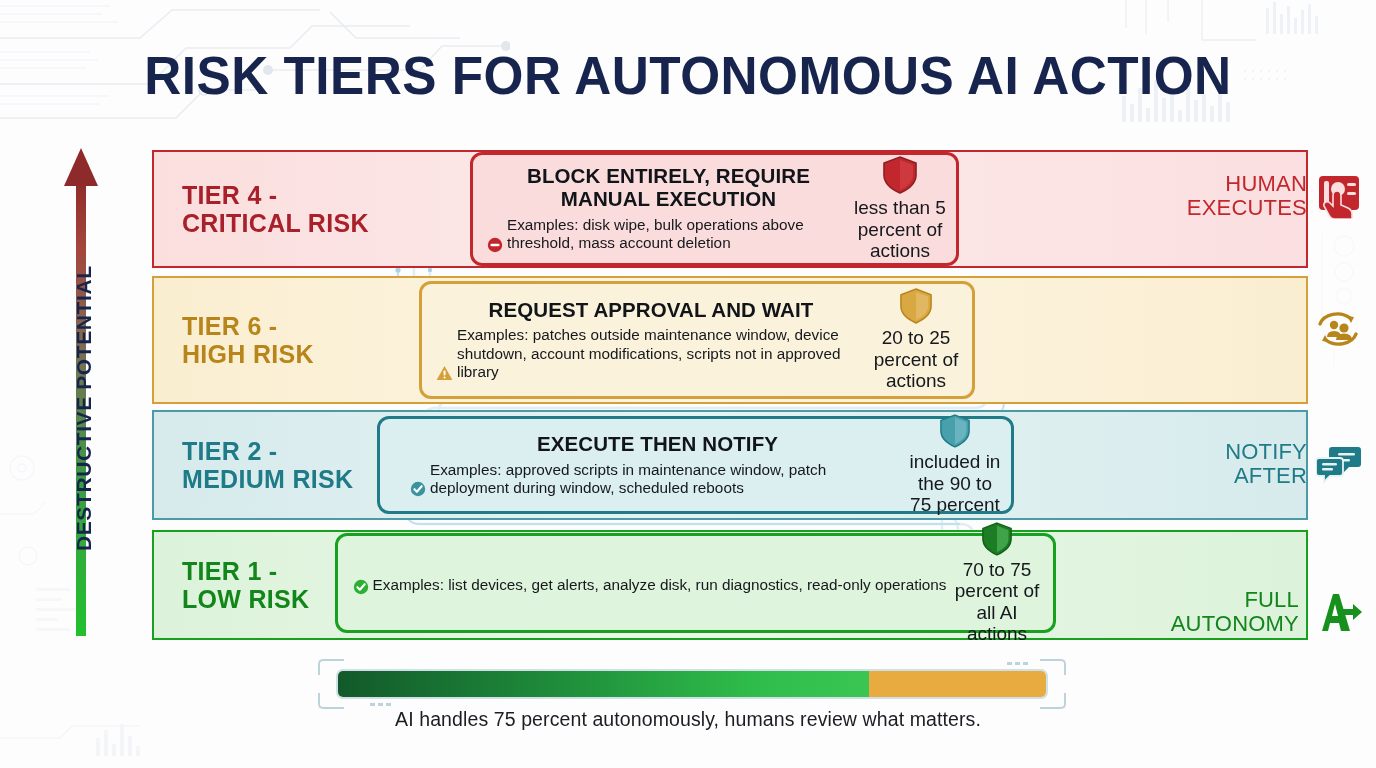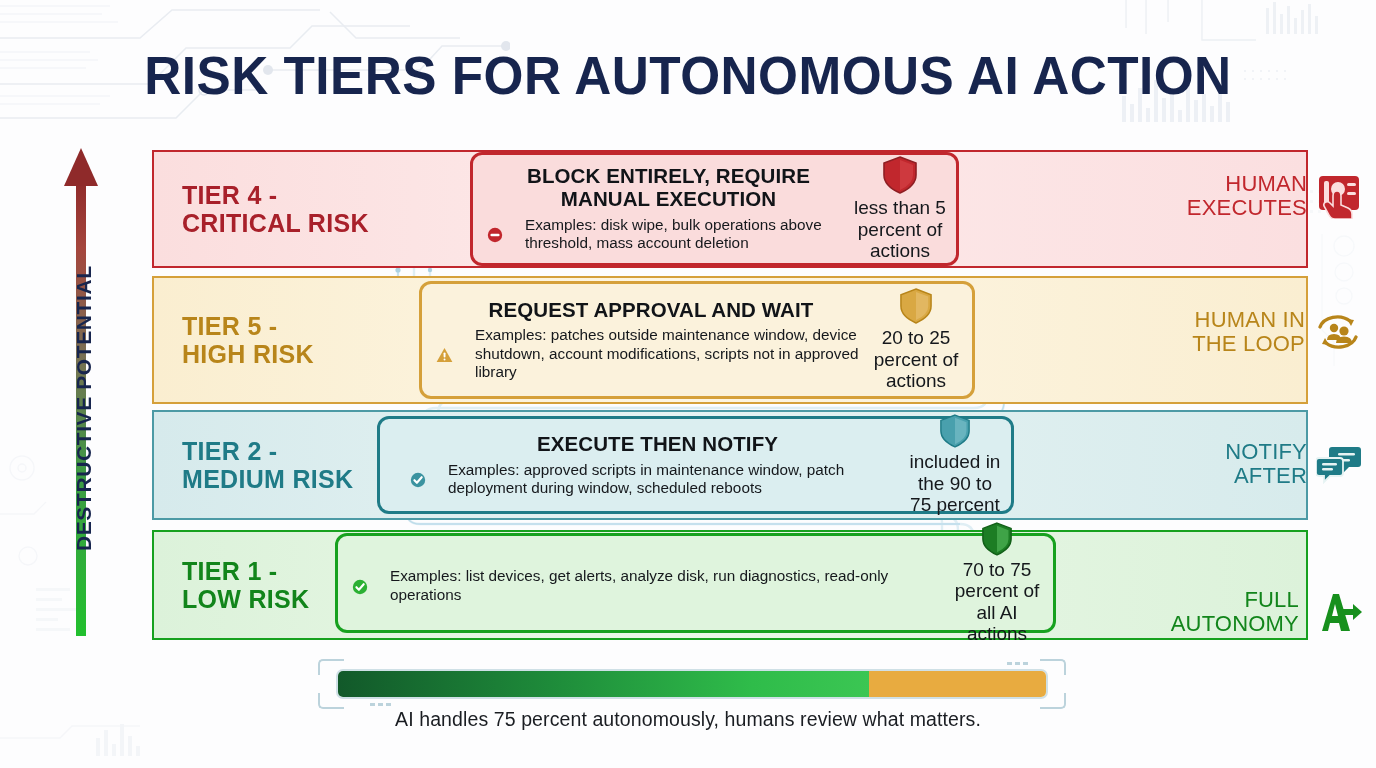--- a/index.html
+++ b/index.html
@@ -75,21 +75,21 @@
   #card-t1 { left: 335px; top: 533px; width: 721px; height: 100px; }
 
   .card-main { flex: 1 1 auto; text-align: center; padding-right: 4px; }
   .card-head {
     font-size: 20.5px; font-weight: 700; color: #111418; line-height: 1.12;
     letter-spacing: .1px;
   }
   .card-ex {
     margin-top: 5px;
     font-size: 15.3px; color: #15181c; line-height: 1.2;
-    display: flex; align-items: center; justify-content: center; gap: 22px;
+    display: flex; align-items: flex-end; justify-content: center; gap: 4px;
     text-align: left;
   }
   .card-ex .bullet-ico { flex: 0 0 auto; margin-top: 2px; }
   .card-note { margin-top: 4px; font-size: 15px; font-weight: 700; }
 
   
   .card-badge {
     flex: 0 0 auto; width: 92px; text-align: center;
     font-size: 19px; line-height: 1.13; color: #15181c;
   }
@@ -332,26 +332,24 @@
     <div class="card-badge">
       <svg class="shield" width="34" height="38" viewBox="0 0 34 38">
         <path d="M17 1 L33 7 V19 q0 11 -16 18 Q1 30 1 19 V7 Z" fill="#c1272d" stroke="#8f1f24" stroke-width="1.6"></path>
         <path d="M17 4 L30 9 V19 q0 9 -13 15 Z" fill="#d9484d" opacity=".55"></path>
       </svg>
       <span>less than 5 percent of actions</span>
     </div>
   </div>
 
   <div class="tier-row" id="row-t3" style="border-color:#d5a03a; background:linear-gradient(90deg,#faeed0 0%,#fdf6e4 45%,#faeed1 100%);">
-    <div class="tier-name" style="color:#b8851a;">TIER 5 -
+    <div class="tier-name" style="color:#b8851a;">TIER 6 -
 HIGH RISK</div>
   </div>
   <div class="right-label" style="top:308px;">
-    <div class="right-text" style="color:#b8851a;">HUMAN IN
-THE LOOP</div>
     <svg width="48" height="42" viewBox="0 0 48 42">
       <g fill="none" stroke="#b8851a" stroke-width="3.4" stroke-linecap="round">
         <path d="M6 16 a18 14 0 0 1 30 -6"></path>
         <path d="M42 26 a18 14 0 0 1 -30 6"></path>
       </g>
       <path d="M33 8 l7 1 -3 6 z" fill="#b8851a"></path>
       <path d="M15 34 l-7 -1 3 -6 z" fill="#b8851a"></path>
       <circle cx="20" cy="17" r="4.2" fill="#b8851a"></circle>
       <path d="M13 29 q0 -6 7 -6 q7 0 7 6 z" fill="#b8851a"></path>
       <circle cx="30" cy="20" r="4.6" fill="#b8851a"></circle>

